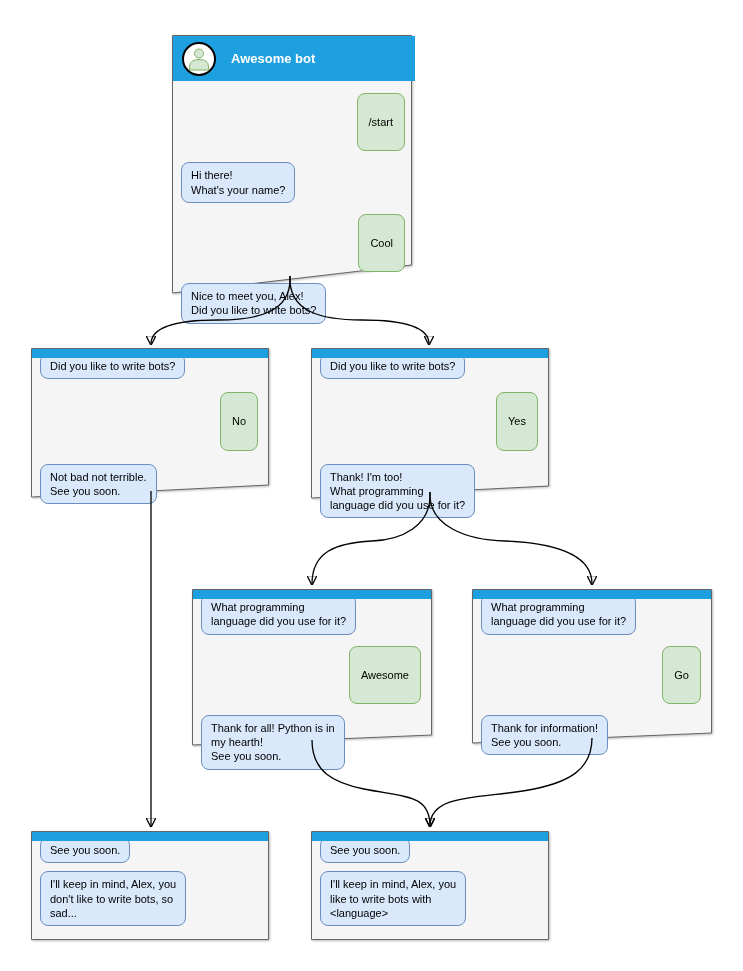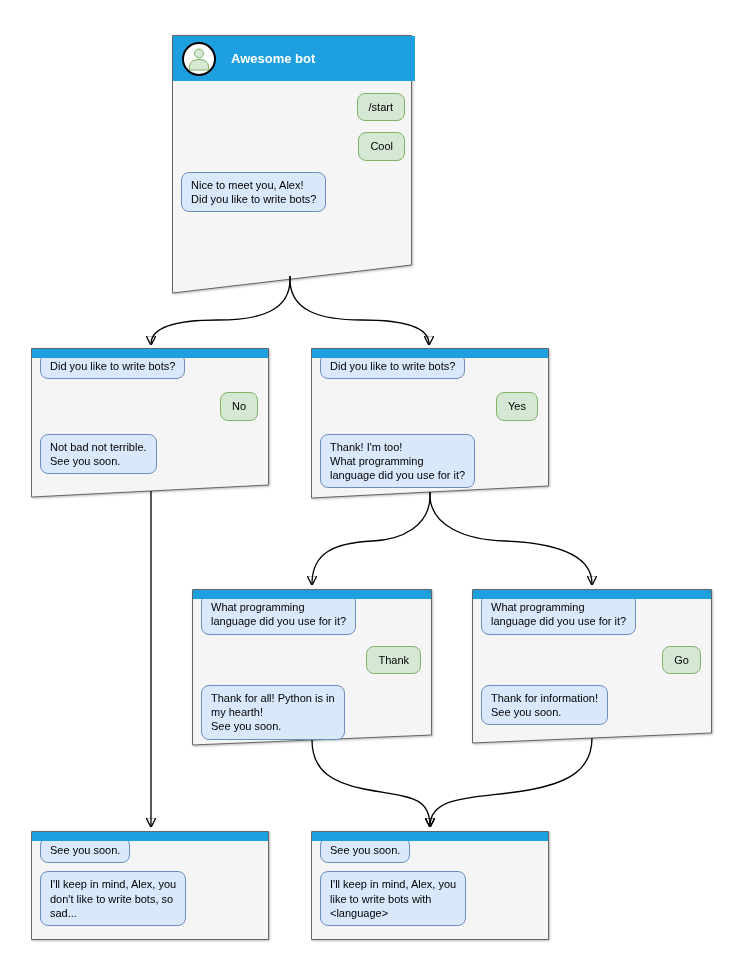--- a/index.html
+++ b/index.html
@@ -32,21 +32,21 @@
   .bubble{
     font-size:11px;line-height:1.3;white-space:pre-line;border-radius:8px;
     padding:5px 9px;width:fit-content;box-sizing:border-box;
   }
   .bubble.left{
     background:var(--botfill);border:1px solid var(--botline);
     align-self:flex-start;max-width:182px;
   }
   .bubble.right{
     background:var(--userfill);border:1px solid var(--userline);
-    align-self:flex-end;padding:6px 11px;
+    align-self:flex-end;padding:21px 11px;
   }
   
   .w1{left:172px;top:35px;width:244px;height:258px;}
   .w1 .win-body{top:58px;gap:11px;}
   .w2{left:31px;top:348px;width:238px;height:149px;}
   .w3{left:311px;top:348px;width:238px;height:150px;}
   .w2 .win-body,.w3 .win-body{top:5px;gap:13px;}
   .w4{left:192px;top:589px;width:240px;height:156px;}
   .w5{left:472px;top:589px;width:240px;height:154px;}
   .w4 .win-body,.w5 .win-body{top:5px;gap:11px;}
@@ -84,20 +84,22 @@
     <div class="avatar">
       <svg width="22" height="24" viewBox="0 0 22 24">
         <circle cx="11" cy="6.5" r="4.5" fill="var(--userfill)" stroke="var(--userline)"></circle>
         <path d="M1.5,23 L1.5,20 Q1.5,12.5 11,12.5 Q20.5,12.5 20.5,20 L20.5,23 Z" fill="var(--userfill)" stroke="var(--userline)"></path>
       </svg>
     </div>
     <span class="title">Awesome bot</span>
   </div>
   <div class="win-body">
       <div class="bubble right">/start</div>
+      <div class="bubble left">Hi there!
+What's your name?</div>
       <div class="bubble right">Cool</div>
       <div class="bubble left">Nice to meet you, Alex!
 Did you like to write bots?</div>
     </div>
 </div>
 
 <div class="window w2">
   <svg class="win-shape" width="238" height="151">
     <polygon points="0.5,0.5 237.5,0.5 237.5,137 0.5,149"></polygon>
   </svg>
@@ -125,21 +127,21 @@
 </div>
 
 <div class="window w4">
   <svg class="win-shape" width="240" height="158">
     <polygon points="0.5,0.5 239.5,0.5 239.5,146 0.5,156"></polygon>
   </svg>
   <div class="hdr-small"></div>
   <div class="win-body">
       <div class="bubble left">What programming
 language did you use for it?</div>
-      <div class="bubble right">Thank</div>
+      <div class="bubble right">Awesome</div>
       <div class="bubble left">Thank for all! Python is in
 my hearth!
 See you soon.</div>
     </div>
 </div>
 
 <div class="window w5">
   <svg class="win-shape" width="240" height="156">
     <polygon points="0.5,0.5 239.5,0.5 239.5,144 0.5,154"></polygon>
   </svg>

